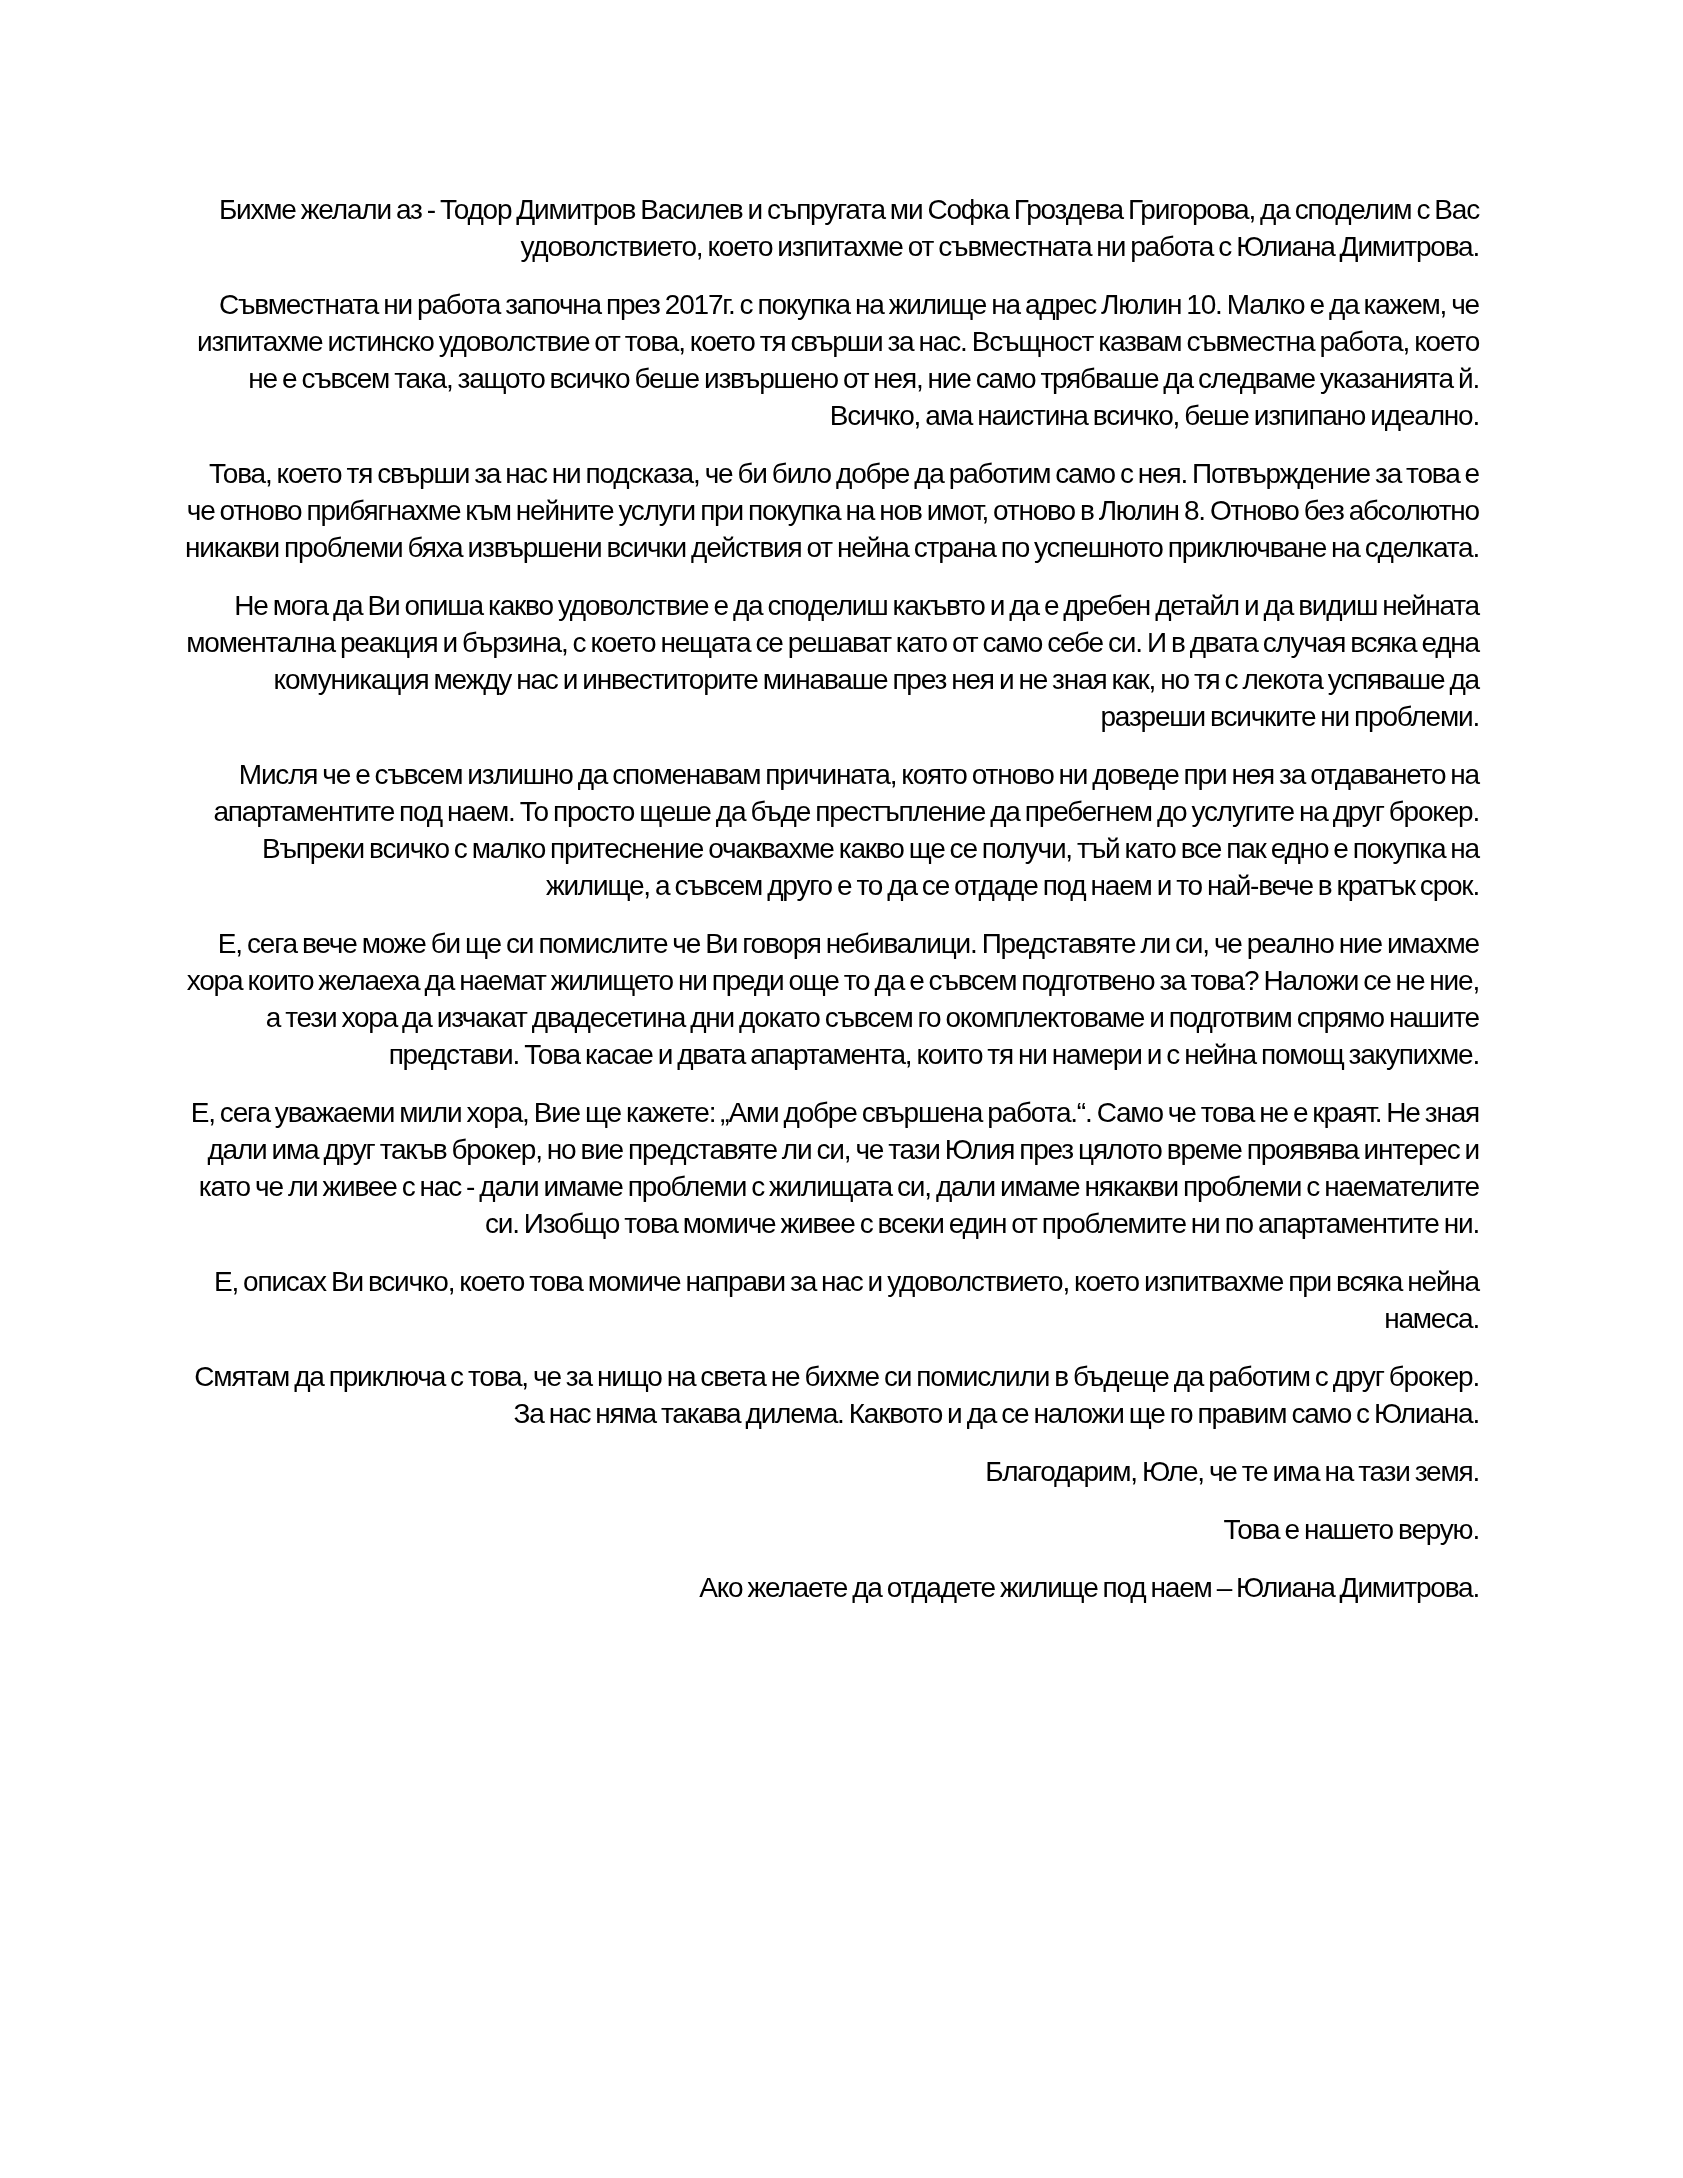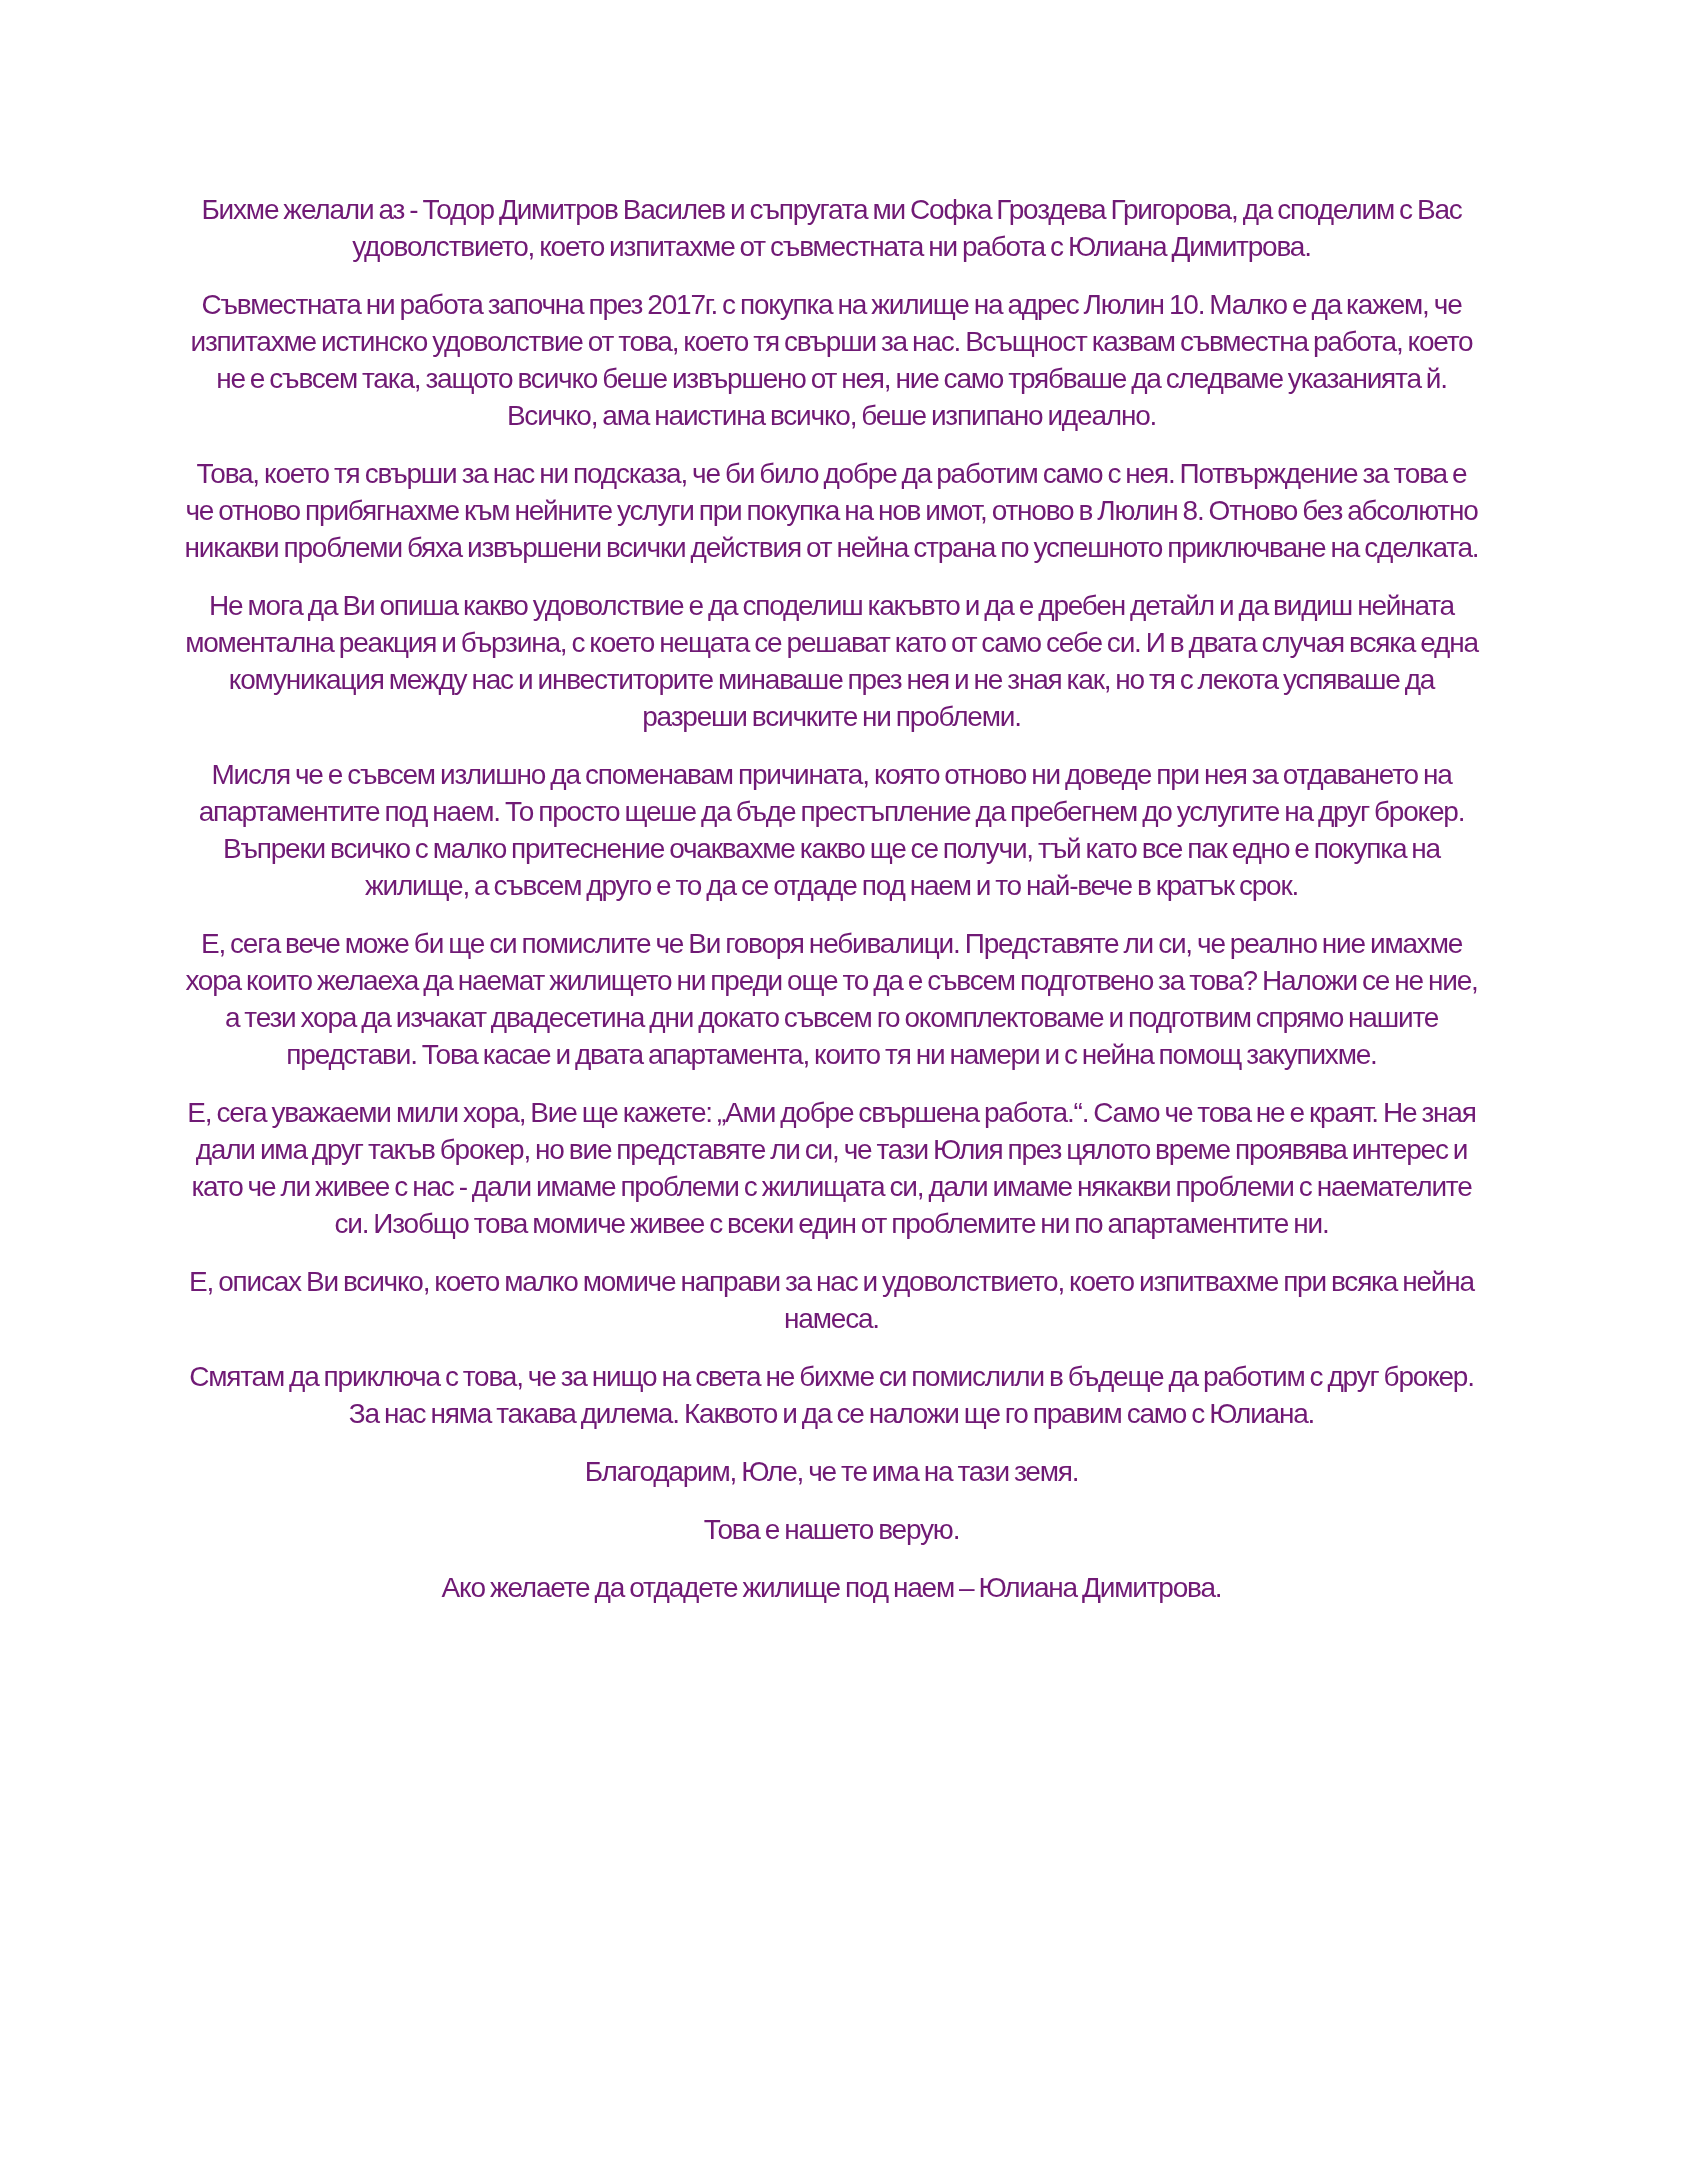--- a/index.html
+++ b/index.html
@@ -20,37 +20,37 @@
     top: 191px;
     width: 1295px;
   }
   .text-column p {
     margin: 0 0 21px 0;
     font-family: "Liberation Sans", "DejaVu Sans", sans-serif;
     font-size: 28px;
     line-height: 37px;
     letter-spacing: -1.2px;
     word-spacing: -1.5px;
-    color: #701a75;
-    text-align: center;
+    color: #000000;
+    text-align: right;
     white-space: normal;
   }
 </style>
 </head>
 <body>
 
 <div class="page">
   <div class="text-column">
     <p>Бихме желали аз - Тодор Димитров Василев и съпругата ми Софка Гроздева Григорова, да споделим с Вас удоволствието, което изпитахме от съвместната ни работа с Юлиана Димитрова.</p>
     <p>Съвместната ни работа започна през 2017г. с покупка на жилище на адрес Люлин 10. Малко е да кажем, че изпитахме истинско удоволствие от това, което тя свърши за нас. Всъщност казвам съвместна работа, което не е съвсем така, защото всичко беше извършено от нея, ние само трябваше да следваме указанията й. Всичко, ама наистина всичко, беше изпипано идеално.</p>
     <p>Това, което тя свърши за нас ни подсказа, че би било добре да работим само с нея. Потвърждение за това е че отново прибягнахме към нейните услуги при покупка на нов имот, отново в Люлин 8. Отново без абсолютно никакви проблеми бяха извършени всички действия от нейна страна по успешното приключване на сделката.</p>
     <p>Не мога да Ви опиша какво удоволствие е да споделиш какъвто и да е дребен детайл и да видиш нейната моментална реакция и бързина, с което нещата се решават като от само себе си. И в двата случая всяка една комуникация между нас и инвеститорите минаваше през нея и не зная как, но тя с лекота успяваше да разреши всичките ни проблеми.</p>
     <p>Мисля че е съвсем излишно да споменавам причината, която отново ни доведе при нея за отдаването на апартаментите под наем. То просто щеше да бъде престъпление да пребегнем до услугите на друг брокер. Въпреки всичко с малко притеснение очаквахме какво ще се получи, тъй като все пак едно е покупка на жилище, а съвсем друго е то да се отдаде под наем и то най-вече в кратък срок.</p>
     <p>Е, сега вече може би ще си помислите че Ви говоря небивалици. Представяте ли си, че реално ние имахме хора които желаеха да наемат жилището ни преди още то да е съвсем подготвено за това? Наложи се не ние, а тези хора да изчакат двадесетина дни докато съвсем го окомплектоваме и подготвим спрямо нашите представи. Това касае и двата апартамента, които тя ни намери и с нейна помощ закупихме.</p>
     <p>Е, сега уважаеми мили хора, Вие ще кажете: „Ами добре свършена работа.“. Само че това не е краят. Не зная дали има друг такъв брокер, но вие представяте ли си, че тази Юлия през цялото време проявява интерес и като че ли живее с нас - дали имаме проблеми с жилищата си, дали имаме някакви проблеми с наемателите си. Изобщо това момиче живее с всеки един от проблемите ни по апартаментите ни.</p>
-    <p>Е, описах Ви всичко, което малко момиче направи за нас и удоволствието, което изпитвахме при всяка нейна намеса.</p>
+    <p>Е, описах Ви всичко, което това момиче направи за нас и удоволствието, което изпитвахме при всяка нейна намеса.</p>
     <p>Смятам да приключа с това, че за нищо на света не бихме си помислили в бъдеще да работим с друг брокер. За нас няма такава дилема. Каквото и да се наложи ще го правим само с Юлиана.</p>
     <p>Благодарим, Юле, че те има на тази земя.</p>
     <p>Това е нашето верую.</p>
     <p>Ако желаете да отдадете жилище под наем – Юлиана Димитрова.</p>
   </div>
 </div>
 
 
 </body></html>

